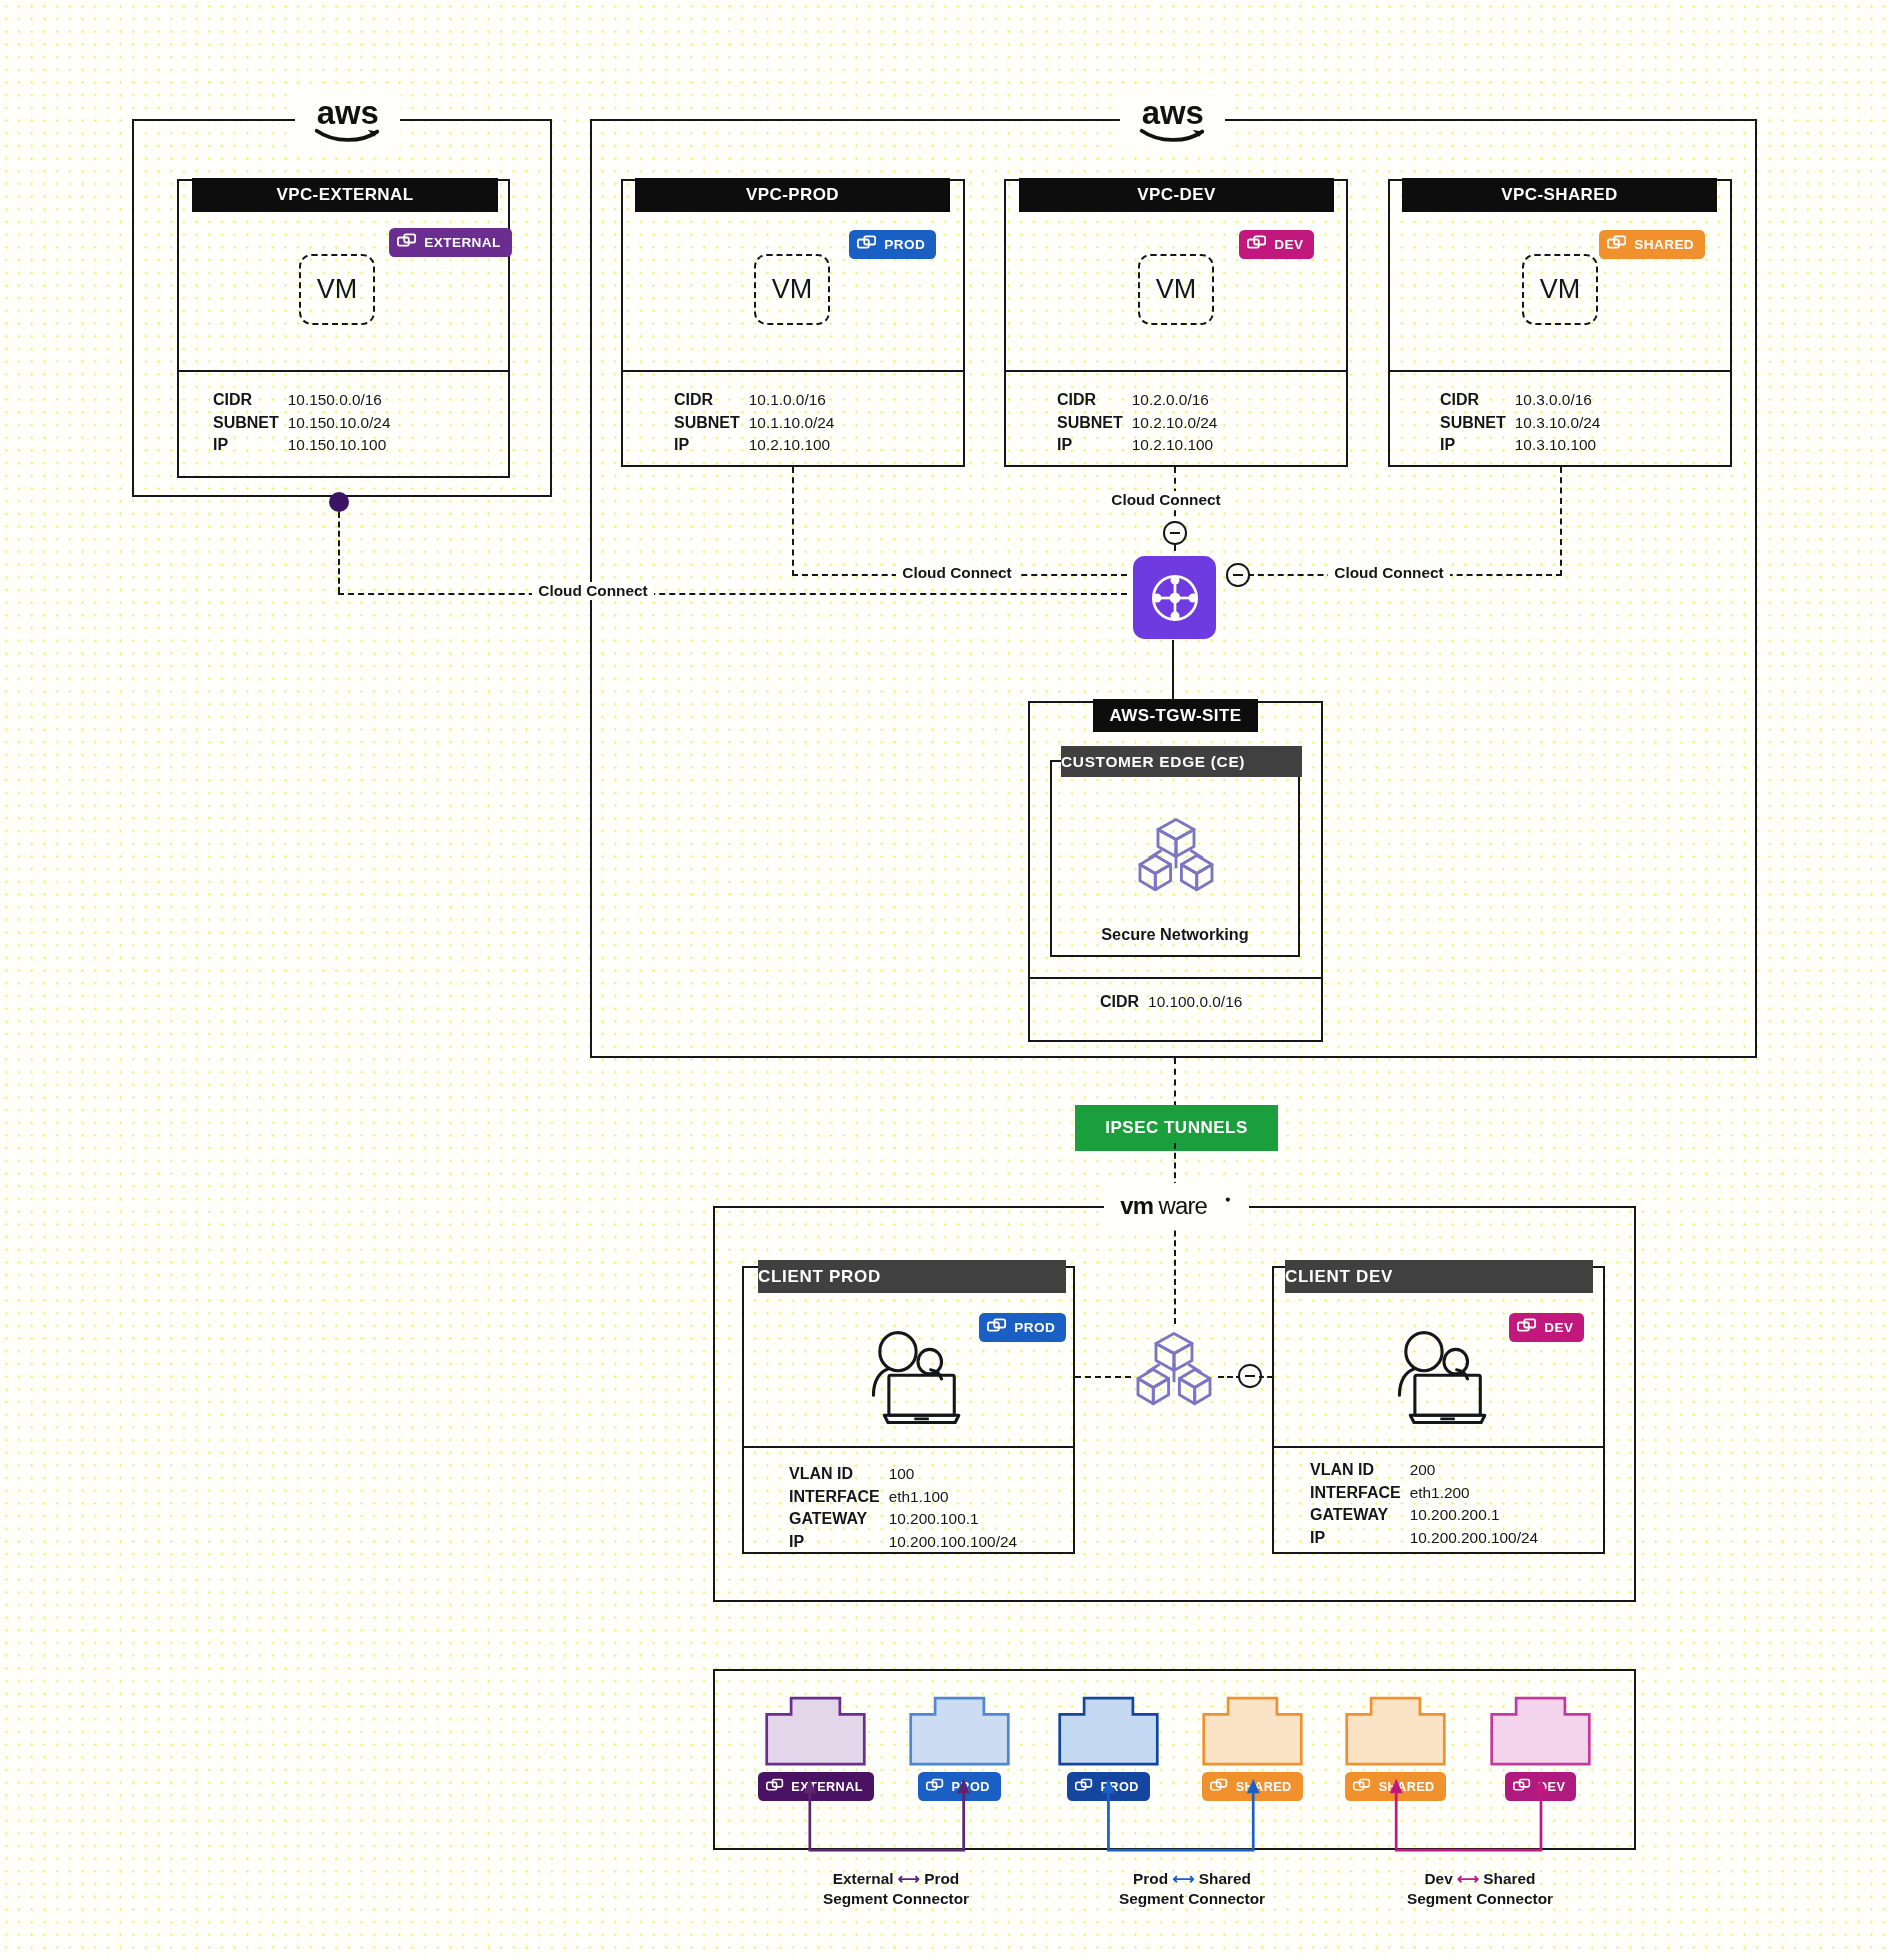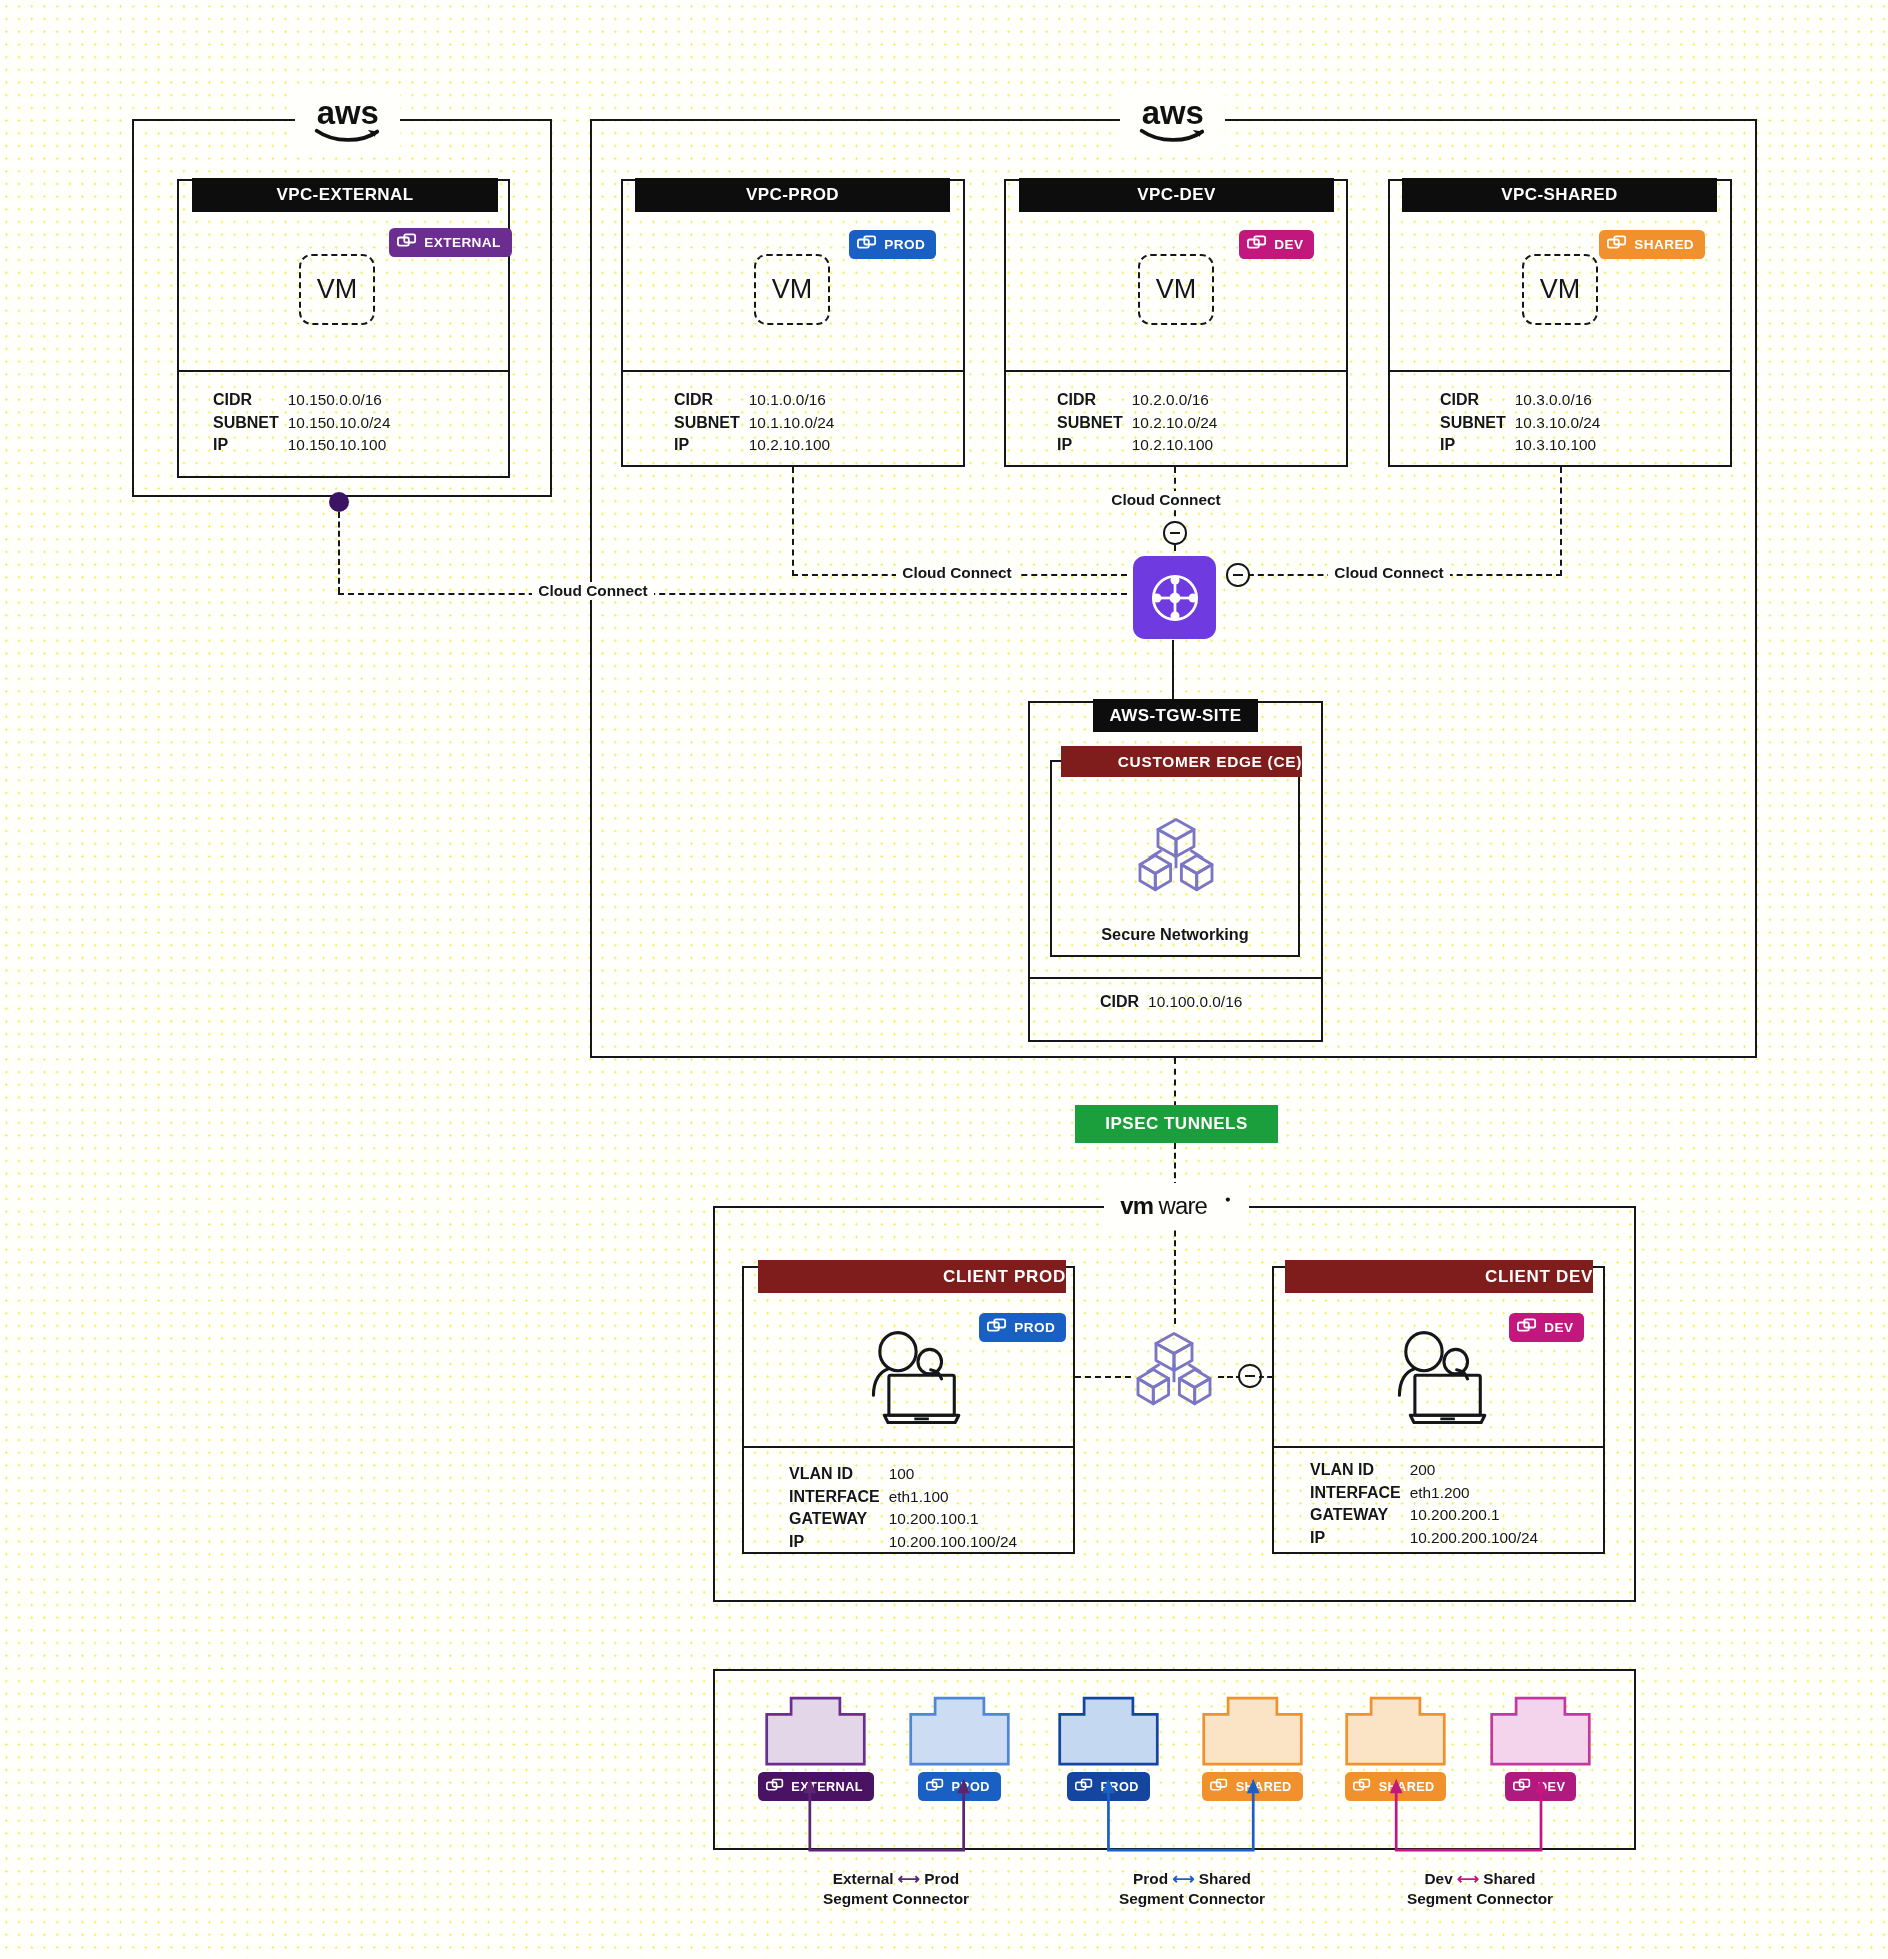--- a/index.html
+++ b/index.html
@@ -20,23 +20,23 @@
   .frame{border:2.3px solid #15161a;background:transparent;}
   .vpcbox{border:2.3px solid #15161a;background:transparent;}
 
   .hdr-black{
     background:#0d0d0d;color:#fff;
     font-weight:bold;letter-spacing:0.4px;
     display:flex;align-items:center;justify-content:center;
     text-align:center;
   }
   .hdr-gray{
-    background:#7f1d1d;color:#fff;
+    background:#404040;color:#fff;
     font-weight:bold;letter-spacing:0.7px;
-    display:flex;align-items:center;justify-content:flex-end;
+    display:flex;align-items:center;justify-content:flex-start;
     text-align:center;
   }
 
   
   .seg-badge{
     display:inline-flex;align-items:center;gap:7.2px;
     border-radius:5.4px;color:#fff;font-weight:bold;
     padding:5.4px 11px 5.4px 8.1px;white-space:nowrap;letter-spacing:0.4px;
   }
   .seg-badge .sic{display:block;}
@@ -328,21 +328,21 @@
   <div class="abs ce-label" style="left:1050px;top:905px;width:250px;margin-top:20px;">Secure Networking</div>
   <div class="abs ln-solid" style="left:1028px;top:977px;width:295px;height:2.3px;"></div>
   <div class="abs attrs" style="left:1100px;top:993px;">
     <div class="attr-row">
       <span class="attr-k">CIDR</span>
       <span class="attr-v">10.100.0.0/16</span>
     </div>
   </div>
 
   <div class="abs ln-v-dash" style="left:1174px;top:1058px;height:60px;"></div>
-  <div class="abs ipsec" style="left:1075px;top:1105px;width:203px;height:38px;font-size:17px;">
+  <div class="abs ipsec" style="left:1075px;top:1105px;width:203px;height:46px;font-size:17px;">
     <span>IPSEC TUNNELS</span>
   </div>
   <div class="abs ln-v-dash" style="left:1174px;top:1143px;height:181px;"></div>
 
   <div class="abs frame" style="left:713px;top:1206px;width:923px;height:396px;"></div>
   <div class="abs logo-wrap" style="left:1104px;top:1183px;width:145px;height:45px;">
     <svg width="136" height="38" viewBox="0 0 150 42">
       <text x="4" y="31" font-family="Liberation Sans, sans-serif" font-size="30" font-weight="bold" fill="#111" letter-spacing="-1">vm</text>
       <text x="52" y="31" font-family="Liberation Sans, sans-serif" font-size="30" font-weight="normal" fill="#111" letter-spacing="-1">ware</text>
       <circle cx="139" cy="13" r="2.6" fill="#111"></circle>

